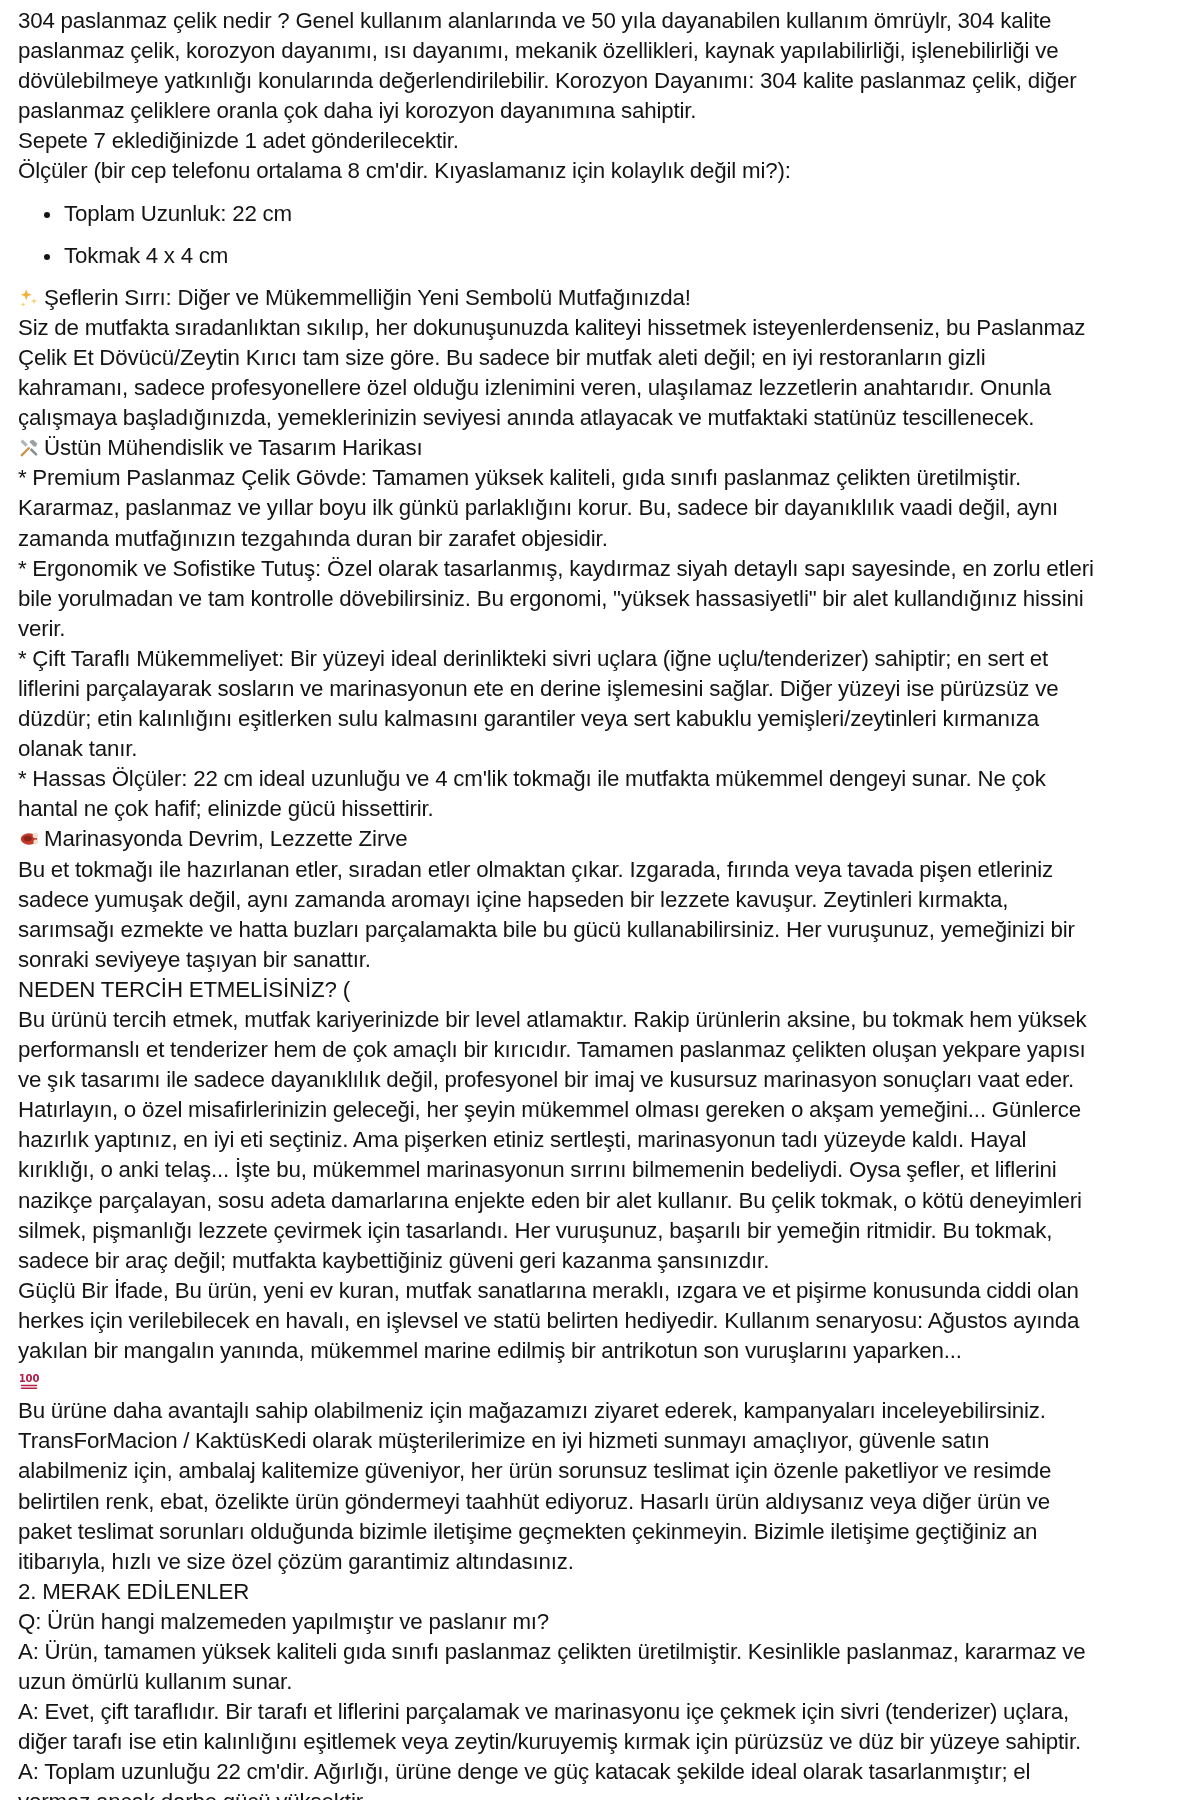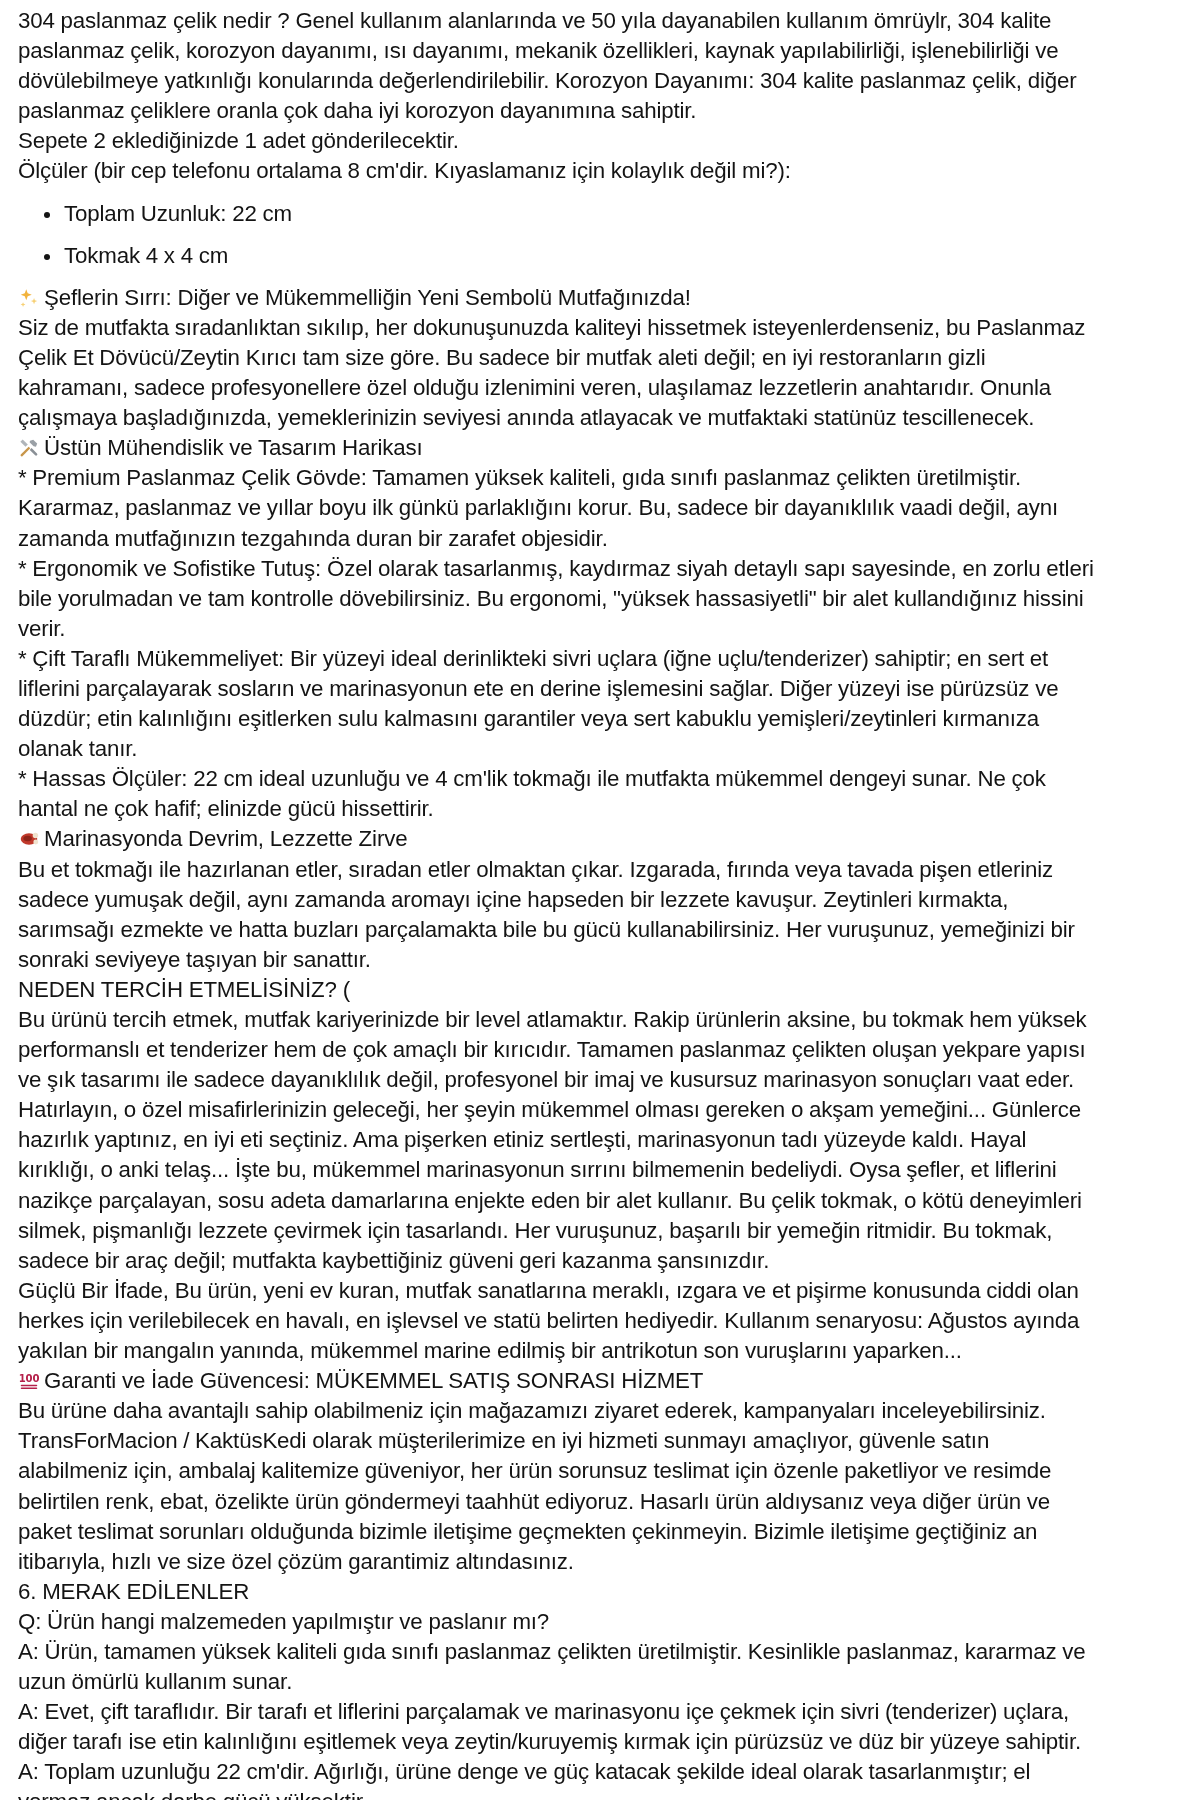--- a/index.html
+++ b/index.html
@@ -63,21 +63,21 @@
     margin-right: 4px;
   }
   .emoji-svg svg { display: block; width: 100%; height: 100%; }
 </style>
 </head>
 <body>
 
 <div class="page">
   <div class="doc" id="doc-root">
       <p class="para">304 paslanmaz çelik nedir ? Genel kullanım alanlarında ve 50 yıla dayanabilen kullanım ömrüylr, 304 kalite paslanmaz çelik, korozyon dayanımı, ısı dayanımı, mekanik özellikleri, kaynak yapılabilirliği, işlenebilirliği ve dövülebilmeye yatkınlığı konularında değerlendirilebilir. Korozyon Dayanımı: 304 kalite paslanmaz çelik, diğer paslanmaz çeliklere oranla çok daha iyi korozyon dayanımına sahiptir.</p>
-      <p class="para">Sepete 2 eklediğinizde 1 adet gönderilecektir.</p>
+      <p class="para">Sepete 7 eklediğinizde 1 adet gönderilecektir.</p>
       <p class="para">Ölçüler (bir cep telefonu ortalama 8 cm'dir. Kıyaslamanız için kolaylık değil mi?):</p>
       <ul class="bullets">
         <li>Toplam Uzunluk: 22 cm</li>
         <li>Tokmak 4 x 4 cm</li>
       </ul>
       <p class="para"><span class="emoji-svg"><svg viewBox="0 0 24 24" xmlns="http://www.w3.org/2000/svg">
             <path d="M9 2.5l1.6 4.4L15 8.5l-4.4 1.6L9 14.5l-1.6-4.4L3 8.5l4.4-1.6z" fill="#f2b33d"></path>
             <path d="M17.5 12l.9 2.5 2.5.9-2.5.9-.9 2.5-.9-2.5-2.5-.9 2.5-.9z" fill="#f7d074"></path>
             <path d="M5.5 16.5l.7 1.9 1.9.7-1.9.7-.7 1.9-.7-1.9L2.9 19l1.9-.7z" fill="#f7d074"></path>
           </svg></span><span>Şeflerin Sırrı: Diğer ve Mükemmelliğin Yeni Sembolü Mutfağınızda!</span></p>
@@ -100,21 +100,21 @@
           </svg></span><span>Marinasyonda Devrim, Lezzette Zirve</span></p>
       <p class="para">Bu et tokmağı ile hazırlanan etler, sıradan etler olmaktan çıkar. Izgarada, fırında veya tavada pişen etleriniz sadece yumuşak değil, aynı zamanda aromayı içine hapseden bir lezzete kavuşur. Zeytinleri kırmakta, sarımsağı ezmekte ve hatta buzları parçalamakta bile bu gücü kullanabilirsiniz. Her vuruşunuz, yemeğinizi bir sonraki seviyeye taşıyan bir sanattır.</p>
       <p class="para">NEDEN TERCİH ETMELİSİNİZ? (</p>
       <p class="para">Bu ürünü tercih etmek, mutfak kariyerinizde bir level atlamaktır. Rakip ürünlerin aksine, bu tokmak hem yüksek performanslı et tenderizer hem de çok amaçlı bir kırıcıdır. Tamamen paslanmaz çelikten oluşan yekpare yapısı ve şık tasarımı ile sadece dayanıklılık değil, profesyonel bir imaj ve kusursuz marinasyon sonuçları vaat eder.</p>
       <p class="para">Hatırlayın, o özel misafirlerinizin geleceği, her şeyin mükemmel olması gereken o akşam yemeğini... Günlerce hazırlık yaptınız, en iyi eti seçtiniz. Ama pişerken etiniz sertleşti, marinasyonun tadı yüzeyde kaldı. Hayal kırıklığı, o anki telaş... İşte bu, mükemmel marinasyonun sırrını bilmemenin bedeliydi. Oysa şefler, et liflerini nazikçe parçalayan, sosu adeta damarlarına enjekte eden bir alet kullanır. Bu çelik tokmak, o kötü deneyimleri silmek, pişmanlığı lezzete çevirmek için tasarlandı. Her vuruşunuz, başarılı bir yemeğin ritmidir. Bu tokmak, sadece bir araç değil; mutfakta kaybettiğiniz güveni geri kazanma şansınızdır.</p>
       <p class="para">Güçlü Bir İfade, Bu ürün, yeni ev kuran, mutfak sanatlarına meraklı, ızgara ve et pişirme konusunda ciddi olan herkes için verilebilecek en havalı, en işlevsel ve statü belirten hediyedir. Kullanım senaryosu: Ağustos ayında yakılan bir mangalın yanında, mükemmel marine edilmiş bir antrikotun son vuruşlarını yaparken...</p>
       <p class="para"><span class="emoji-svg"><svg viewBox="0 0 24 24" xmlns="http://www.w3.org/2000/svg">
             <text x="12" y="13" font-family="DejaVu Sans, sans-serif" font-size="11" font-weight="bold" fill="#b5204a" text-anchor="middle">100</text>
             <rect x="3" y="16" width="18" height="1.7" rx="0.8" fill="#b5204a"></rect>
             <rect x="3" y="19" width="18" height="1.7" rx="0.8" fill="#b5204a"></rect>
-          </svg></span><span>Garanti ve İade Güvencesi: MÜKEMMEL SATIŞ SONRASI HİZMET</span></p>
+          </svg></span></p>
       <p class="para">Bu ürüne daha avantajlı sahip olabilmeniz için mağazamızı ziyaret ederek, kampanyaları inceleyebilirsiniz. TransForMacion / KaktüsKedi olarak müşterilerimize en iyi hizmeti sunmayı amaçlıyor, güvenle satın alabilmeniz için, ambalaj kalitemize güveniyor, her ürün sorunsuz teslimat için özenle paketliyor ve resimde belirtilen renk, ebat, özelikte ürün göndermeyi taahhüt ediyoruz. Hasarlı ürün aldıysanız veya diğer ürün ve paket teslimat sorunları olduğunda bizimle iletişime geçmekten çekinmeyin. Bizimle iletişime geçtiğiniz an itibarıyla, hızlı ve size özel çözüm garantimiz altındasınız.</p>
-      <p class="para">6. MERAK EDİLENLER</p>
+      <p class="para">2. MERAK EDİLENLER</p>
       <p class="para">Q: Ürün hangi malzemeden yapılmıştır ve paslanır mı?</p>
       <p class="para">A: Ürün, tamamen yüksek kaliteli gıda sınıfı paslanmaz çelikten üretilmiştir. Kesinlikle paslanmaz, kararmaz ve uzun ömürlü kullanım sunar.</p>
       <p class="para">A: Evet, çift taraflıdır. Bir tarafı et liflerini parçalamak ve marinasyonu içe çekmek için sivri (tenderizer) uçlara, diğer tarafı ise etin kalınlığını eşitlemek veya zeytin/kuruyemiş kırmak için pürüzsüz ve düz bir yüzeye sahiptir.</p>
       <p class="para">A: Toplam uzunluğu 22 cm'dir. Ağırlığı, ürüne denge ve güç katacak şekilde ideal olarak tasarlanmıştır; el yormaz ancak darbe gücü yüksektir.</p>
     </div>
 </div>
 
 </body></html>

